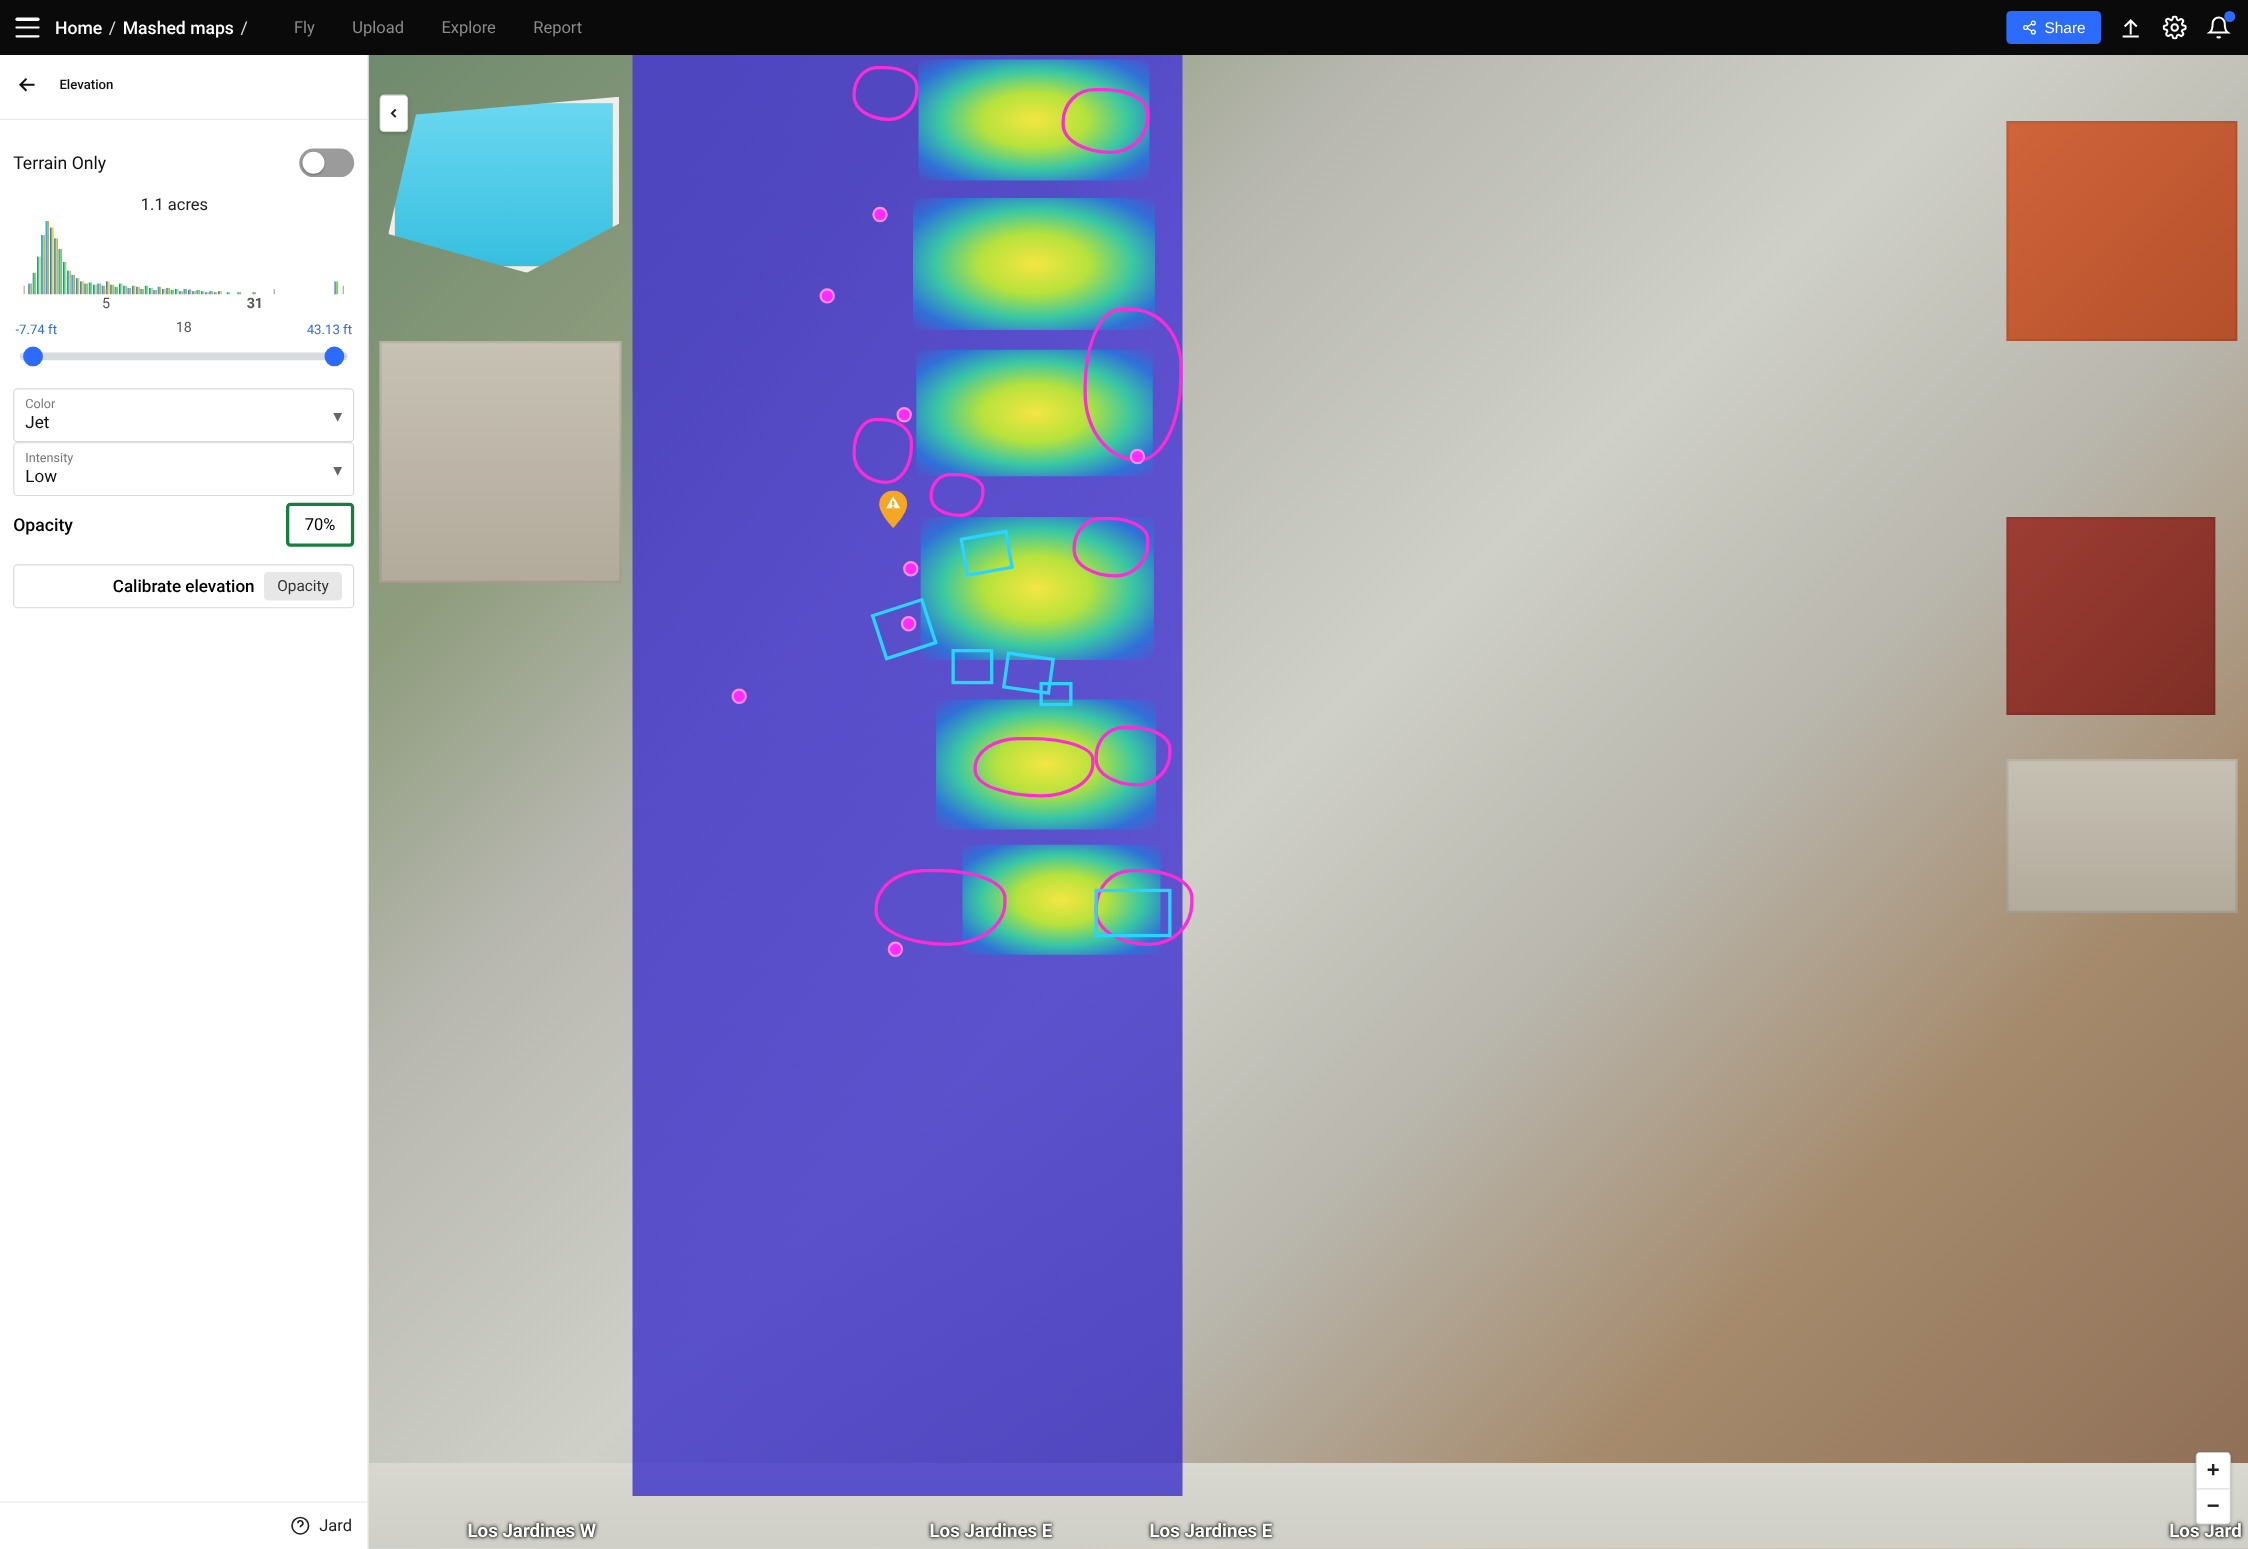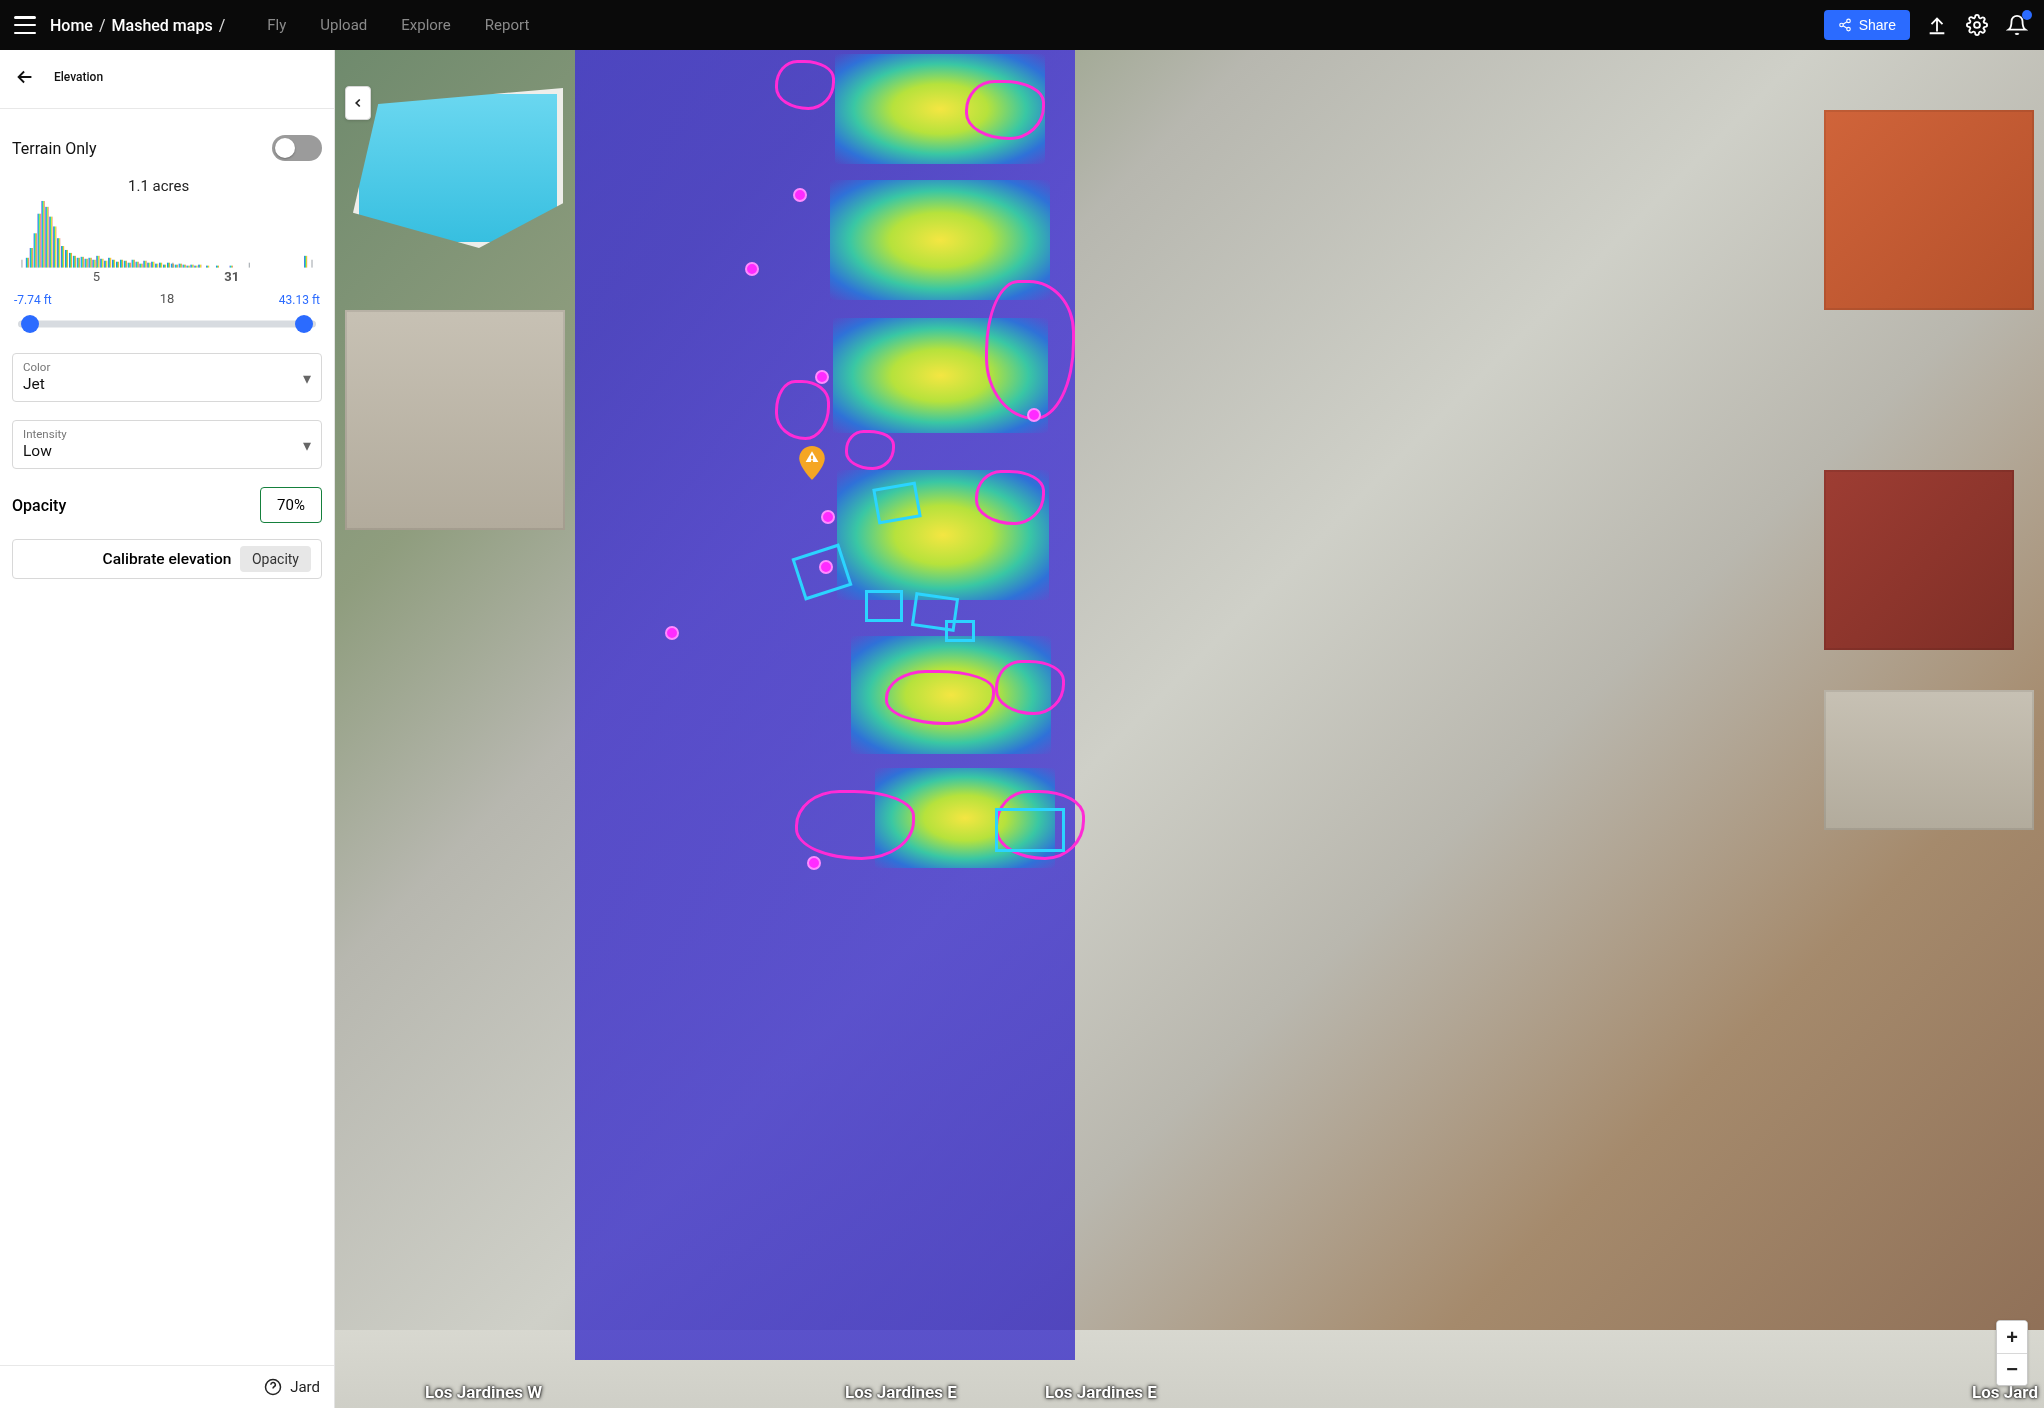--- a/index.html
+++ b/index.html
@@ -35,28 +35,28 @@
 .hist-area-label { position:absolute; left:116px; top:6px; font-size:15px; color:#222; }
 .hist-svg { position:absolute; left:8px; right:8px; bottom:22px; top:28px; }
 .hist-ticks { position:absolute; left:8px; right:8px; bottom:0; height:22px; font-size:13px; color:#555; }
 .hist-ticks span { position:absolute; transform:translateX(-50%); }
 .range-minmax { display:flex; justify-content:space-between; font-size:12px; color:#2b6bff; padding:0 2px; margin-top:2px; }
 
 .range-track { position:relative; height:26px; margin:4px 6px 16px; }
 .range-track .track { position:absolute; left:0; right:0; top:50%; transform:translateY(-50%); height:7px; background:#d7dbe0; border-radius:4px; }
 .range-track .thumb { position:absolute; top:50%; width:18px; height:18px; background:#2b6bff; border-radius:50%; transform:translate(-50%,-50%); cursor:pointer; }
 
-.select-field { border:1px solid #d8d8d8; border-radius:4px; padding:6px 10px 8px; margin-bottom:18px; position:relative; cursor:pointer; background:#fff; }
+.select-field { border:1px solid #d8d8d8; border-radius:4px; padding:6px 10px 8px; position:relative; cursor:pointer; background:#fff; }
 .select-field .fl { font-size:11.5px; color:#777; }
 .select-field .val { font-size:15.5px; color:#111; margin-top:1px; }
 .select-field .chev { position:absolute; right:10px; top:50%; transform:translateY(-50%); color:#666; }
 
 .row-opacity { display:flex; align-items:center; justify-content:space-between; margin:6px 0 16px; }
 .row-opacity .lbl { font-size:16px; font-weight:500; }
-.opacity-box { border:1px solid #15803d; border-radius:4px; padding:8px 14px; font-size:15px; min-width:62px; text-align:center; }
+.opacity-box { border:3px solid #15803d; border-radius:4px; padding:8px 14px; font-size:15px; min-width:62px; text-align:center; }
 
 .calibrate { border:1px solid #d8d8d8; border-radius:4px; padding:10px 10px; display:flex; align-items:center; justify-content:center; gap:10px; cursor:pointer; position:relative; }
 .calibrate .cal-lbl { font-size:15.5px; font-weight:500; }
 .tooltip { position:absolute; right:10px; background:#e7e7e7; border-radius:4px; padding:5px 12px; font-size:14px; color:#333; }
 
 .sidebar-footer { border-top:1px solid #e8e8e8; padding:12px 14px; display:flex; align-items:center; justify-content:flex-end; gap:8px; }
 .sidebar-footer .help { display:flex; align-items:center; gap:8px; cursor:pointer; color:#222; font-size:15px; }
 
 
 .maparea { flex:1; position:relative; overflow:hidden; }

